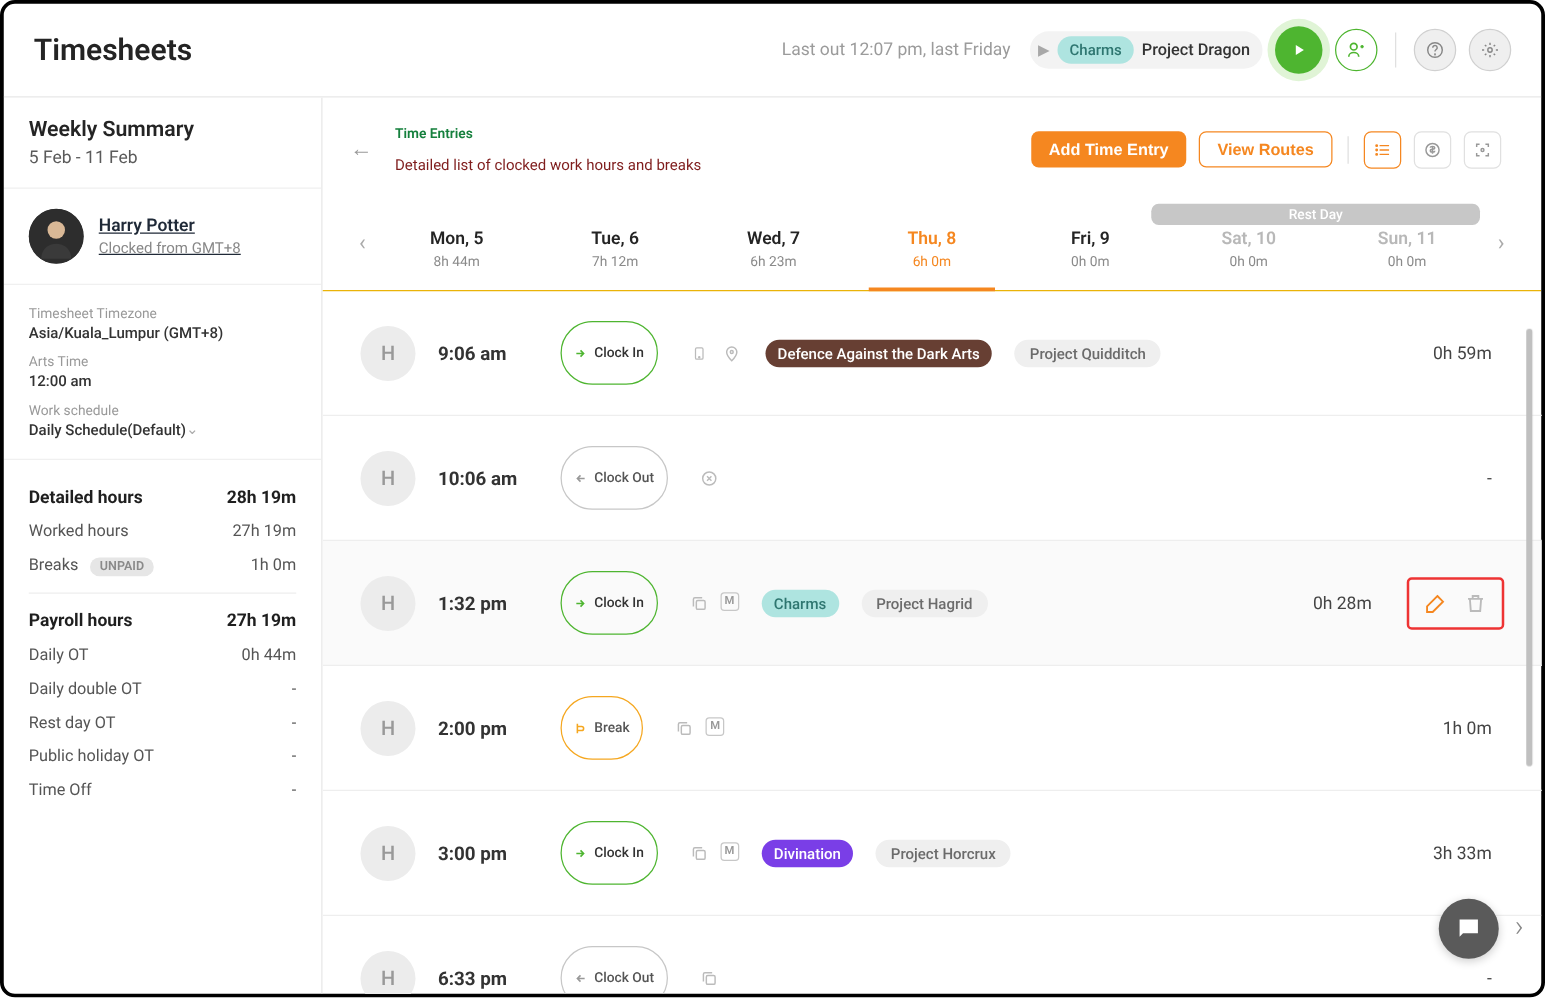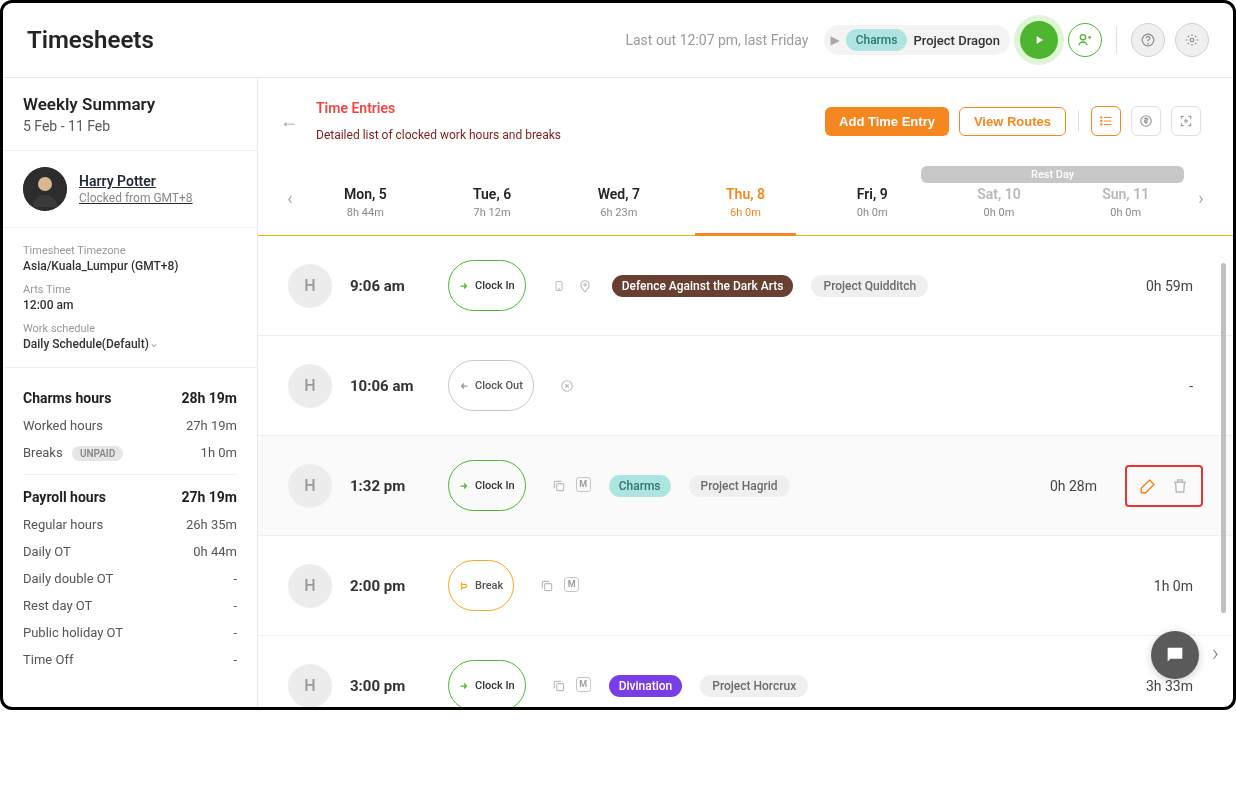--- a/index.html
+++ b/index.html
@@ -1,17 +1,17 @@
 <!DOCTYPE html>
 <html><head>
 <meta charset="utf-8">
 <style>
 * { box-sizing: border-box; margin: 0; padding: 0; }
 body { font-family: -apple-system, BlinkMacSystemFont, "Segoe UI", Roboto, sans-serif; background: #fff; color: #1f2937; }
-.app { width: 1236px; height: 710px; border: 3px solid #000; border-radius: 12px; overflow: hidden; display: flex; flex-direction: column; position: relative; }
+.app { width: 1236px; height: 798px; border: 3px solid #000; border-radius: 12px; overflow: hidden; display: flex; flex-direction: column; position: relative; }
 
 
 .header { display:flex; align-items:center; justify-content:space-between; padding: 18px 24px 18px 24px; border-bottom: 1px solid #e7e7e7; }
 .header-left { font-size: 24px; font-weight: 600; color:#242424 }
 .header-right { display:flex; align-items:center; gap: 10px; }
 .last-out { color:#9b9b9b; font-size:14px; margin-right:6px }
 .tracker-pill { display:flex; align-items:center; background:#f3f3f3; border-radius:999px; padding:4px 10px 4px 6px; gap:6px; }
 .tracker-pill .play-grey { color:#a8a8a8; font-size:12px }
 .tag { display:inline-block; padding:4px 10px; border-radius:999px; font-size:12px; font-weight:500; }
 .tag.charms { background:#aee4e0; color:#2e7670; }
@@ -42,21 +42,21 @@
 .stat-row { display:flex; justify-content:space-between; padding:6px 0; font-size:13px; color:#555 }
 .stat-row.strong { font-weight:700; color:#1f1f1f; font-size:14px }
 .unpaid-badge { background:#e6e6e6; color:#8a8a8a; font-size:10px; padding:2px 8px; border-radius:999px; margin-left:6px; font-weight:600 }
 .hr-thin { height:1px; background:#eee; margin:8px 0 }
 
 
 .main { flex:1; display:flex; flex-direction:column; overflow:hidden }
 .main-header { display:flex; align-items:center; justify-content:space-between; padding:22px 32px 18px 22px; }
 .mh-left { display:flex; align-items:center; gap:18px }
 .back-arrow { color:#9a9a9a; cursor:pointer; font-size:18px }
-.mh-title { font-size:14px; font-weight:600; color:#ef4444 }
+.mh-title { font-size:11px; font-weight:600; color:#15803d }
 .mh-sub { font-size:12px; color:#7f1d1d; margin-top:12px }
 .mh-right { display:flex; align-items:center; gap:10px }
 .btn-orange { background:#f58720; color:#fff; border:none; padding:7px 14px; border-radius:6px; font-size:13px; font-weight:600; cursor:pointer }
 .btn-outline { background:#fff; color:#f58720; border:1.5px solid #f58720; padding:6px 14px; border-radius:6px; font-size:13px; font-weight:600; cursor:pointer }
 .vr2 { width:1px; height:22px; background:#e0e0e0; margin:0 2px }
 .sq-btn { width:30px; height:30px; border-radius:6px; border:1.5px solid #e0e0e0; display:flex; align-items:center; justify-content:center; color:#999; cursor:pointer; font-size:13px }
 .sq-btn.active { border-color:#f58720; color:#f58720 }
 
 
 .daytabs-wrap { position:relative; border-bottom:1px solid #eab308; display:flex; align-items:center; padding:0 20px }
@@ -171,42 +171,38 @@
         <div class="meta-label">Arts Time</div>
         <div class="meta-val">12:00 am</div>
         <div class="meta-label">Work schedule</div>
         <div class="sched-row">
           <div class="meta-val">Daily Schedule(Default)</div>
           <span class="chev">⌄</span>
         </div>
       </div>
       <div class="side-block" style="border-bottom:none">
         <div class="stat-row strong">
-          <span>Charms hours</span>
+          <span>Detailed hours</span>
           <span>28h 19m</span>
         </div>
         <div class="stat-row">
           <span>Worked hours</span>
           <span>27h 19m</span>
         </div>
         <div class="stat-row">
           <span>
             <span>Breaks</span>
             <span class="unpaid-badge">UNPAID</span>
           </span>
           <span>1h 0m</span>
         </div>
         <div class="hr-thin"></div>
         <div class="stat-row strong">
           <span>Payroll hours</span>
           <span>27h 19m</span>
-        </div>
-        <div class="stat-row">
-          <span>Regular hours</span>
-          <span>26h 35m</span>
         </div>
         <div class="stat-row">
           <span>Daily OT</span>
           <span>0h 44m</span>
         </div>
         <div class="stat-row">
           <span>Daily double OT</span>
           <span>-</span>
         </div>
         <div class="stat-row">

